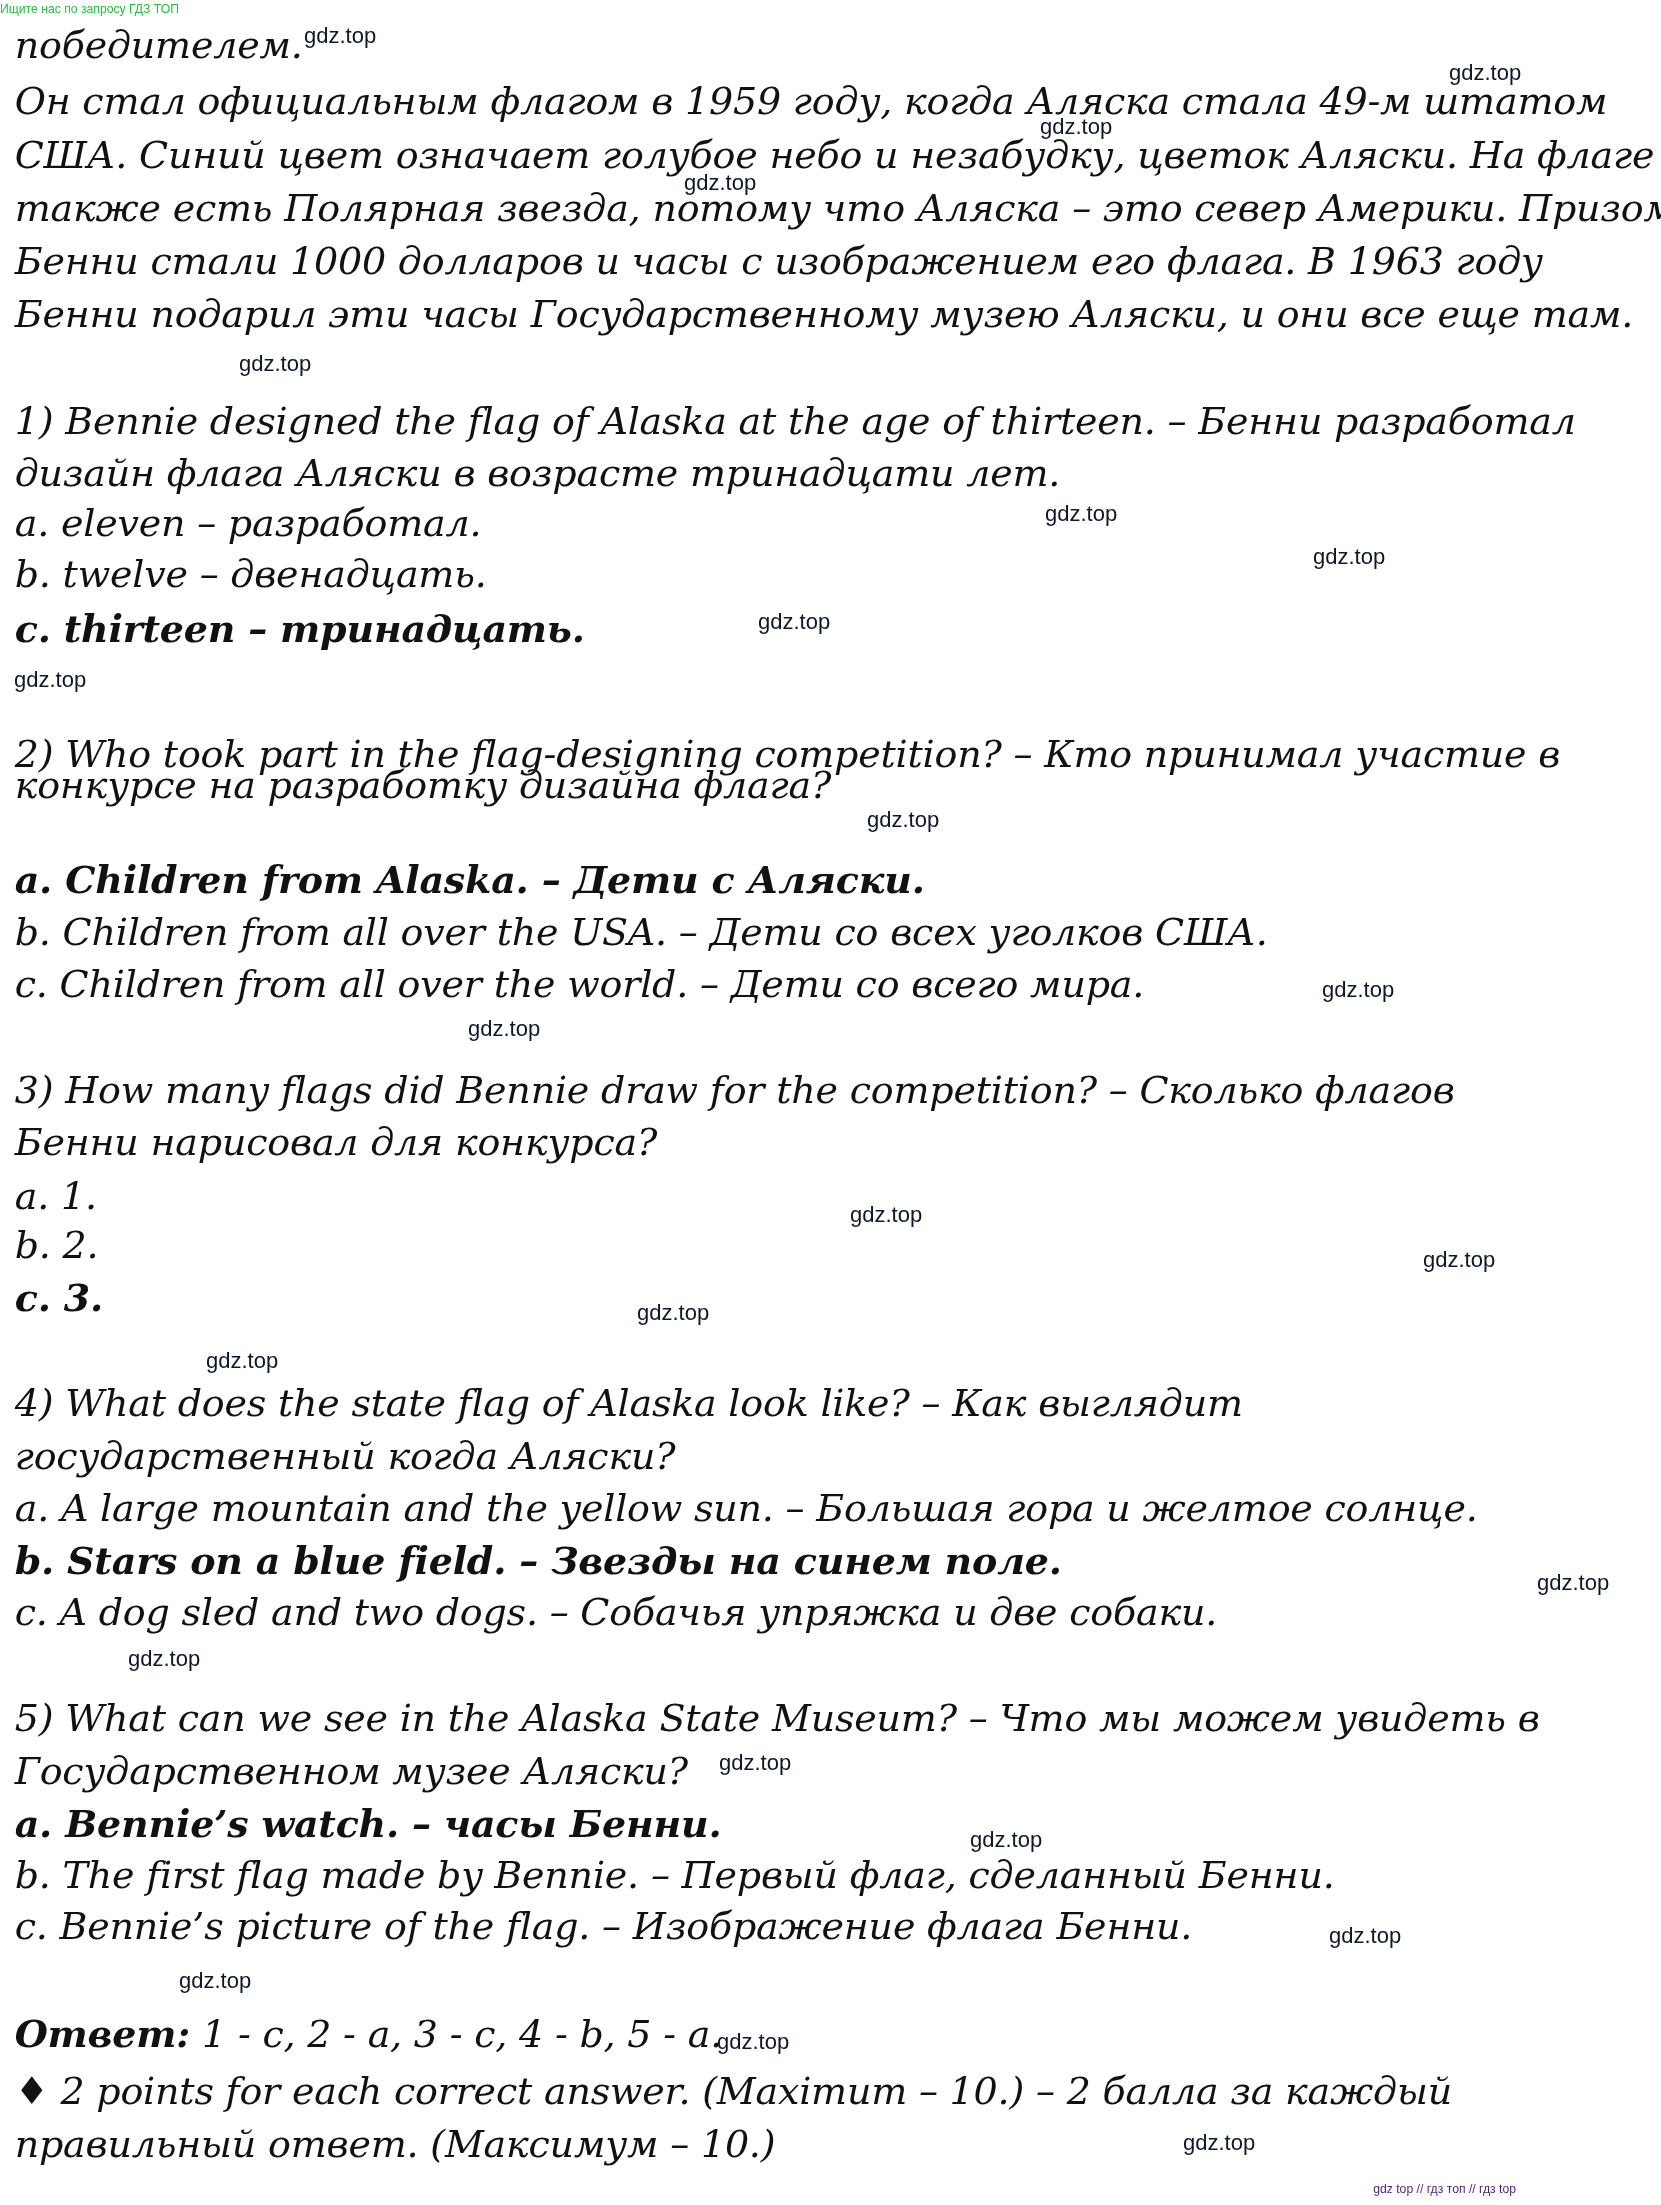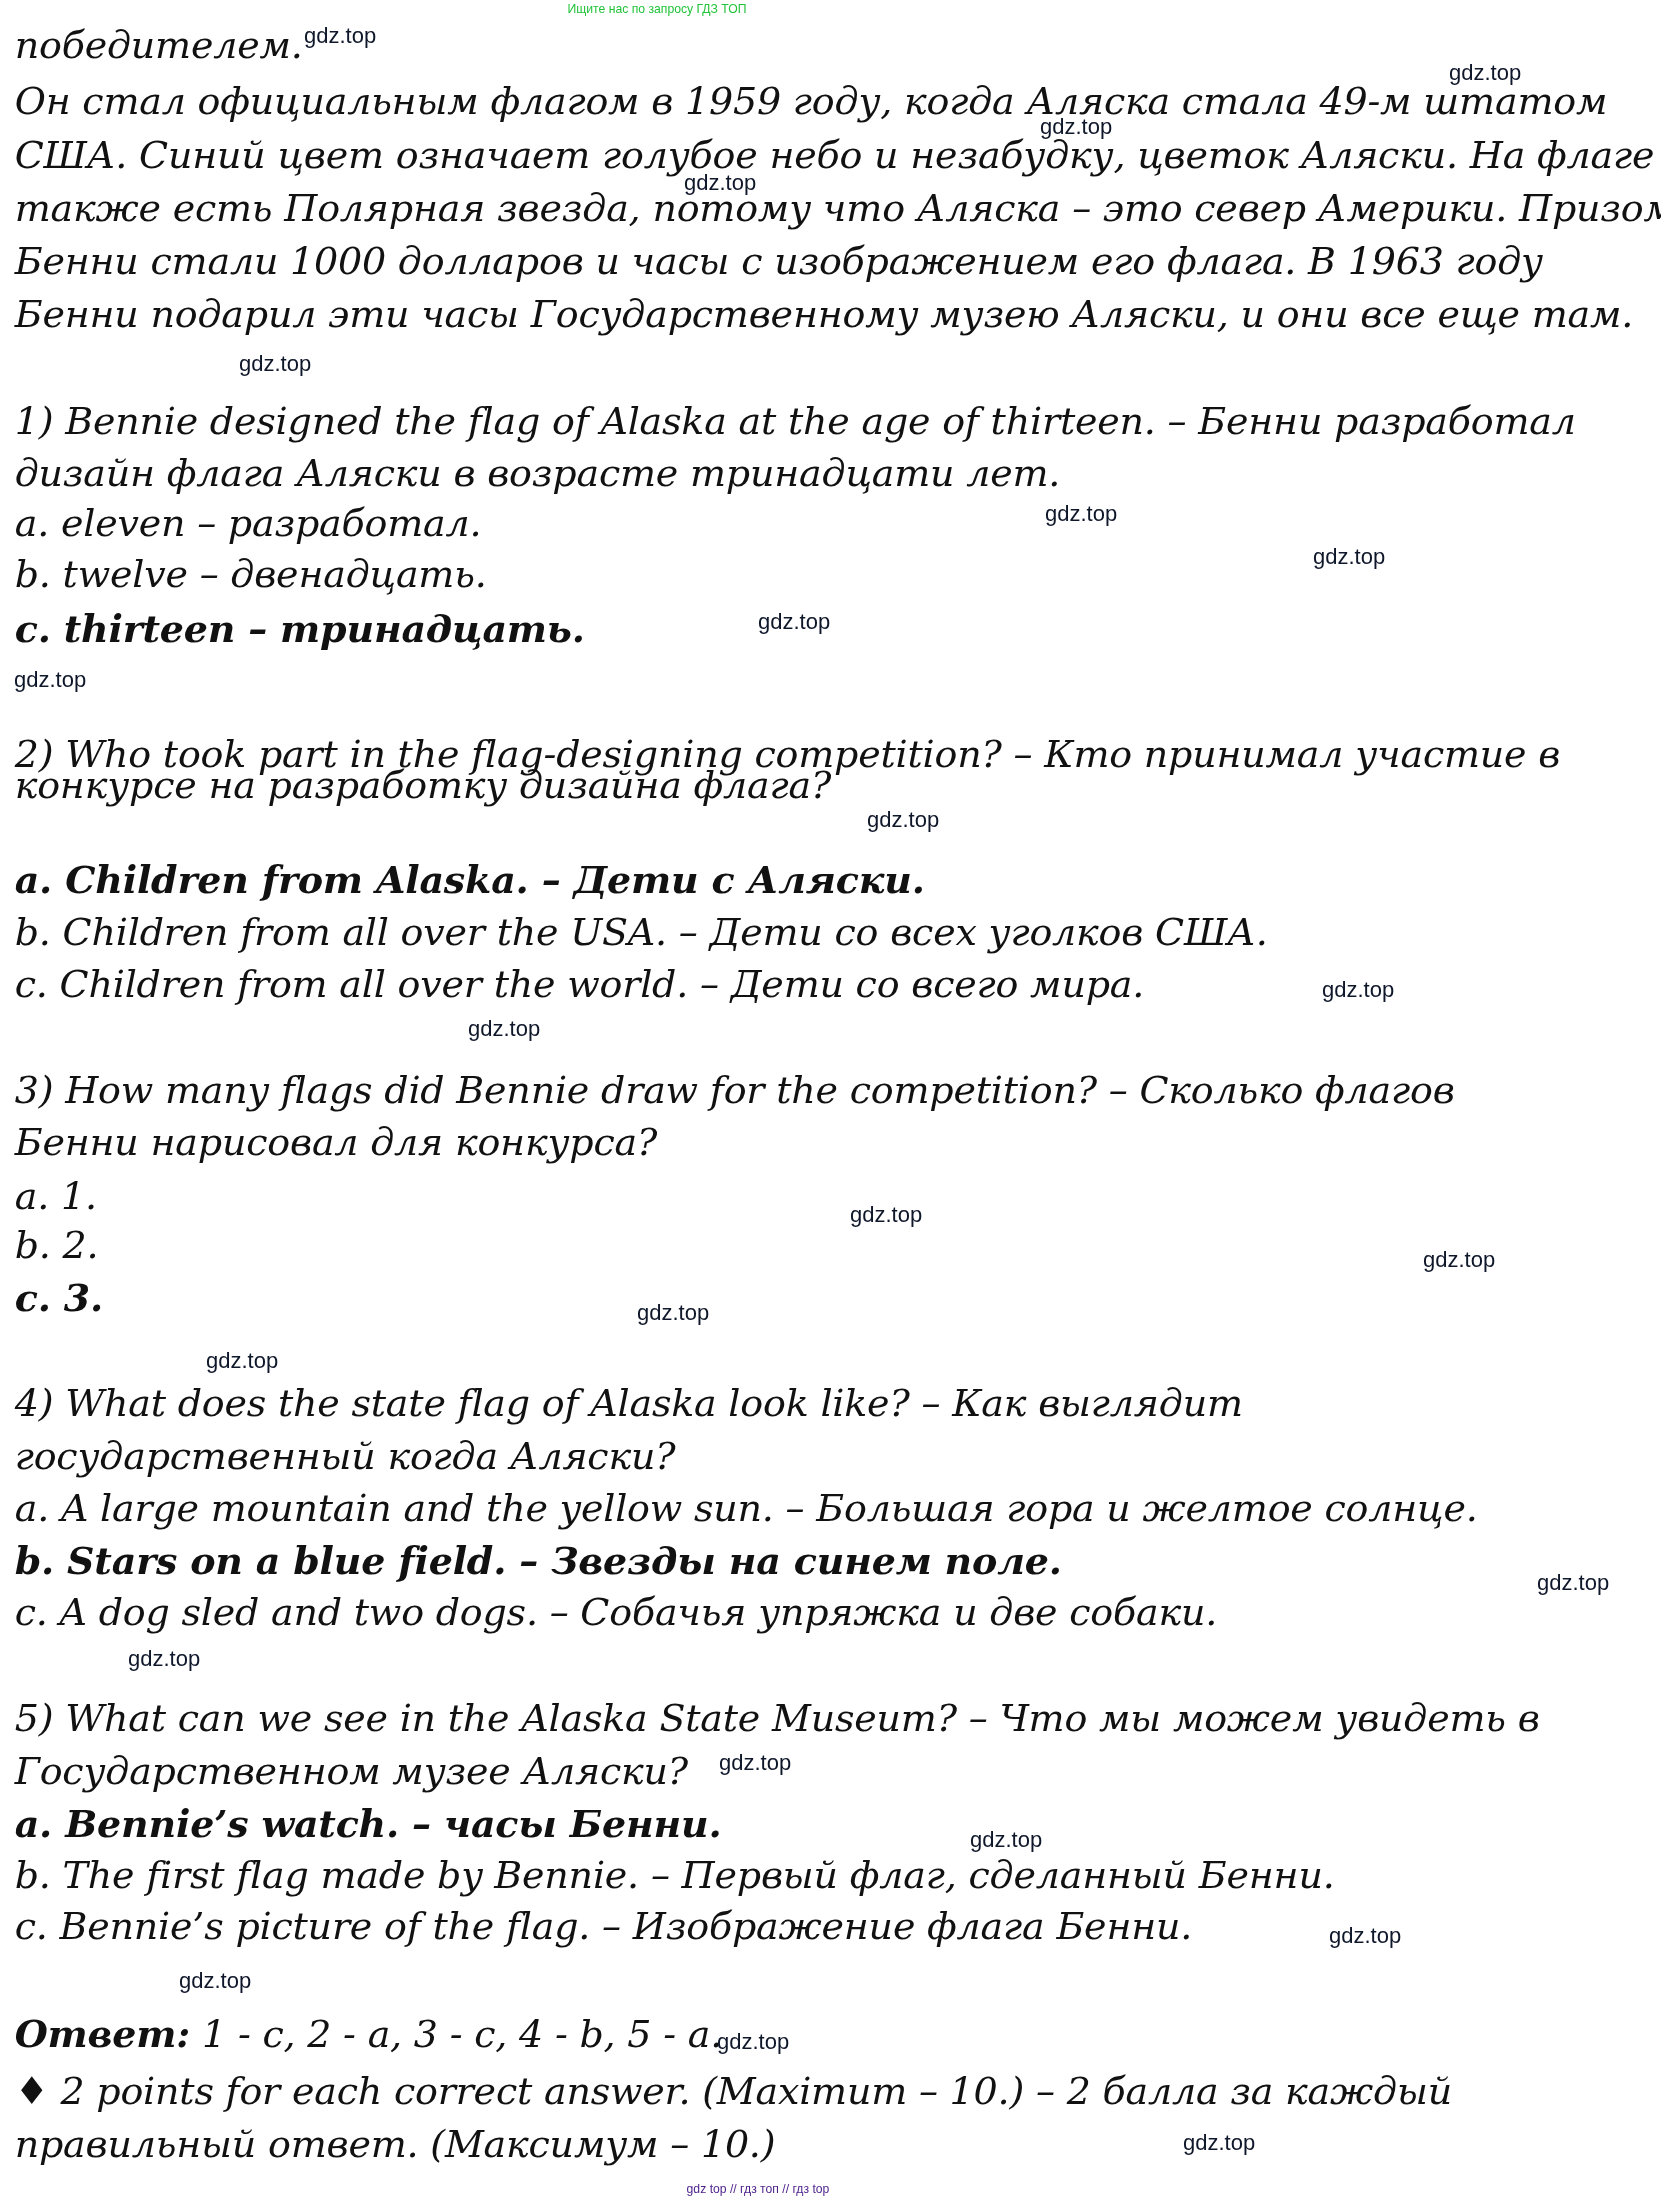--- a/index.html
+++ b/index.html
@@ -1,20 +1,20 @@
 <!DOCTYPE html>
 <html style="font-size:13px"><head>
 <meta charset="utf-8">
 <style>
   html, body { margin: 0; padding: 0; background: #ffffff; }
   body { width: 1662px; height: 2205px; position: relative; overflow: hidden;
          font-family: "DejaVu Serif", "Liberation Serif", serif; color: #111; }
-  .top-banner { position: absolute; left: 0; width: 1314px; top: 1.6px; text-align: center;
+  .top-banner { position: absolute; left: 0; width: 1314px; top: 1.6px; text-align: left;
          font-family: "Liberation Sans", sans-serif; font-size: 12.2px; color: #22c33a; }
-  .footer { position: absolute; left: 0; width: 1516px; top: 2182px; text-align: center;
+  .footer { position: absolute; left: 0; width: 1516px; top: 2182px; text-align: right;
          font-family: "Liberation Sans", sans-serif; font-size: 12.2px; color: #4b1f8a; }
   .line { position: absolute; left: 14.7px; white-space: nowrap; font-size: 38px; line-height: 49px; letter-spacing: -0.2px; font-style: italic; }
   .bold { font-weight: bold; }
   .wm { position: absolute; font-family: "Liberation Sans", sans-serif; font-size: 22px; color: #0f172a; white-space: nowrap; }
   .lbl { font-weight: bold; }
 </style>
 </head>
 <body>
 
 <div class="top-banner">Ищите нас по запросу ГДЗ ТОП</div>

